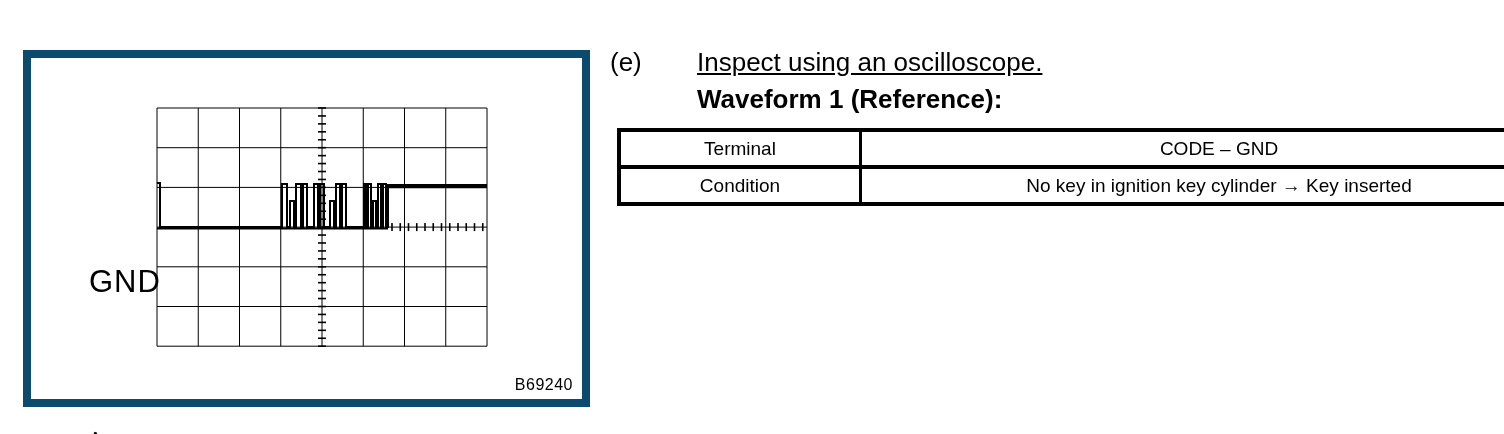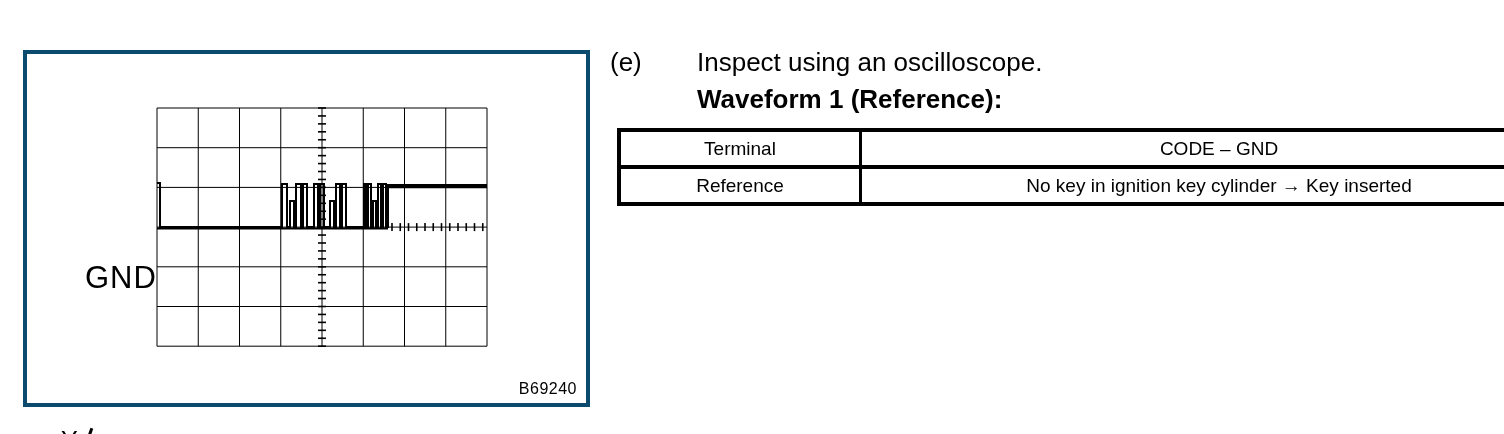--- a/index.html
+++ b/index.html
@@ -1,25 +1,25 @@
 <!DOCTYPE html>
 <html><head>
 <meta charset="utf-8">
 <style>
   html,body{margin:0;padding:0;background:#fff;}
   .page{position:relative;width:1504px;height:434px;background:#fff;overflow:hidden;
         font-family:"Liberation Sans", sans-serif;color:#000;}
   .scope-box{position:absolute;left:23px;top:50px;width:567px;height:357px;
-             border:4px solid #0c4a6e;box-sizing:border-box;background:transparent;}
+             border:8px solid #0c4a6e;box-sizing:border-box;background:transparent;}
   #scope-svg{position:absolute;left:0;top:0;width:1504px;height:434px;pointer-events:none;}
   .gnd-label{position:absolute;left:58px;top:206px;font-size:31px;letter-spacing:1px;font-weight:400;}
   .y-label{position:absolute;left:34px;top:372px;font-size:25px;}
   .y-artifact{position:absolute;left:62px;top:374px;width:3px;height:8px;background:#000;transform:rotate(20deg);}
   .fig-id{position:absolute;right:9px;bottom:5px;font-size:16px;letter-spacing:0.5px;}
-  .line1{position:absolute;left:610px;top:47px;font-size:26px;white-space:nowrap;}
+  .line1{position:absolute;left:610px;top:47px;font-size:26px;white-space:nowrap;text-decoration:underline;}
   .line1 .idx{display:inline-block;width:87px;}
   .line2{position:absolute;left:697px;top:84px;font-size:26px;font-weight:700;white-space:nowrap;text-align:center;}
   table.ref{position:absolute;left:617px;top:128px;width:963px;border-collapse:collapse;
             border:4px solid #000;table-layout:fixed;}
   table.ref td{border-top:4px solid #000;border-bottom:4px solid #000;
                height:33px;padding:0 6px;text-align:center;vertical-align:middle;
                font-size:19px;white-space:nowrap;overflow:hidden;}
   table.ref td.lab{width:226px;border-right:3px solid #000;}
 </style>
 </head>
@@ -112,19 +112,19 @@
   </div>
   <div class="line2">Waveform 1 (Reference):</div>
 
   <table class="ref">
     <tbody>
       <tr>
         <td class="lab">Terminal</td>
         <td>CODE – GND</td>
       </tr>
       <tr>
-        <td class="lab">Reference</td>
+        <td class="lab">Condition</td>
         <td>No key in ignition key cylinder → Key inserted</td>
       </tr>
     </tbody>
   </table>
 
 </div>
 
 </body></html>

